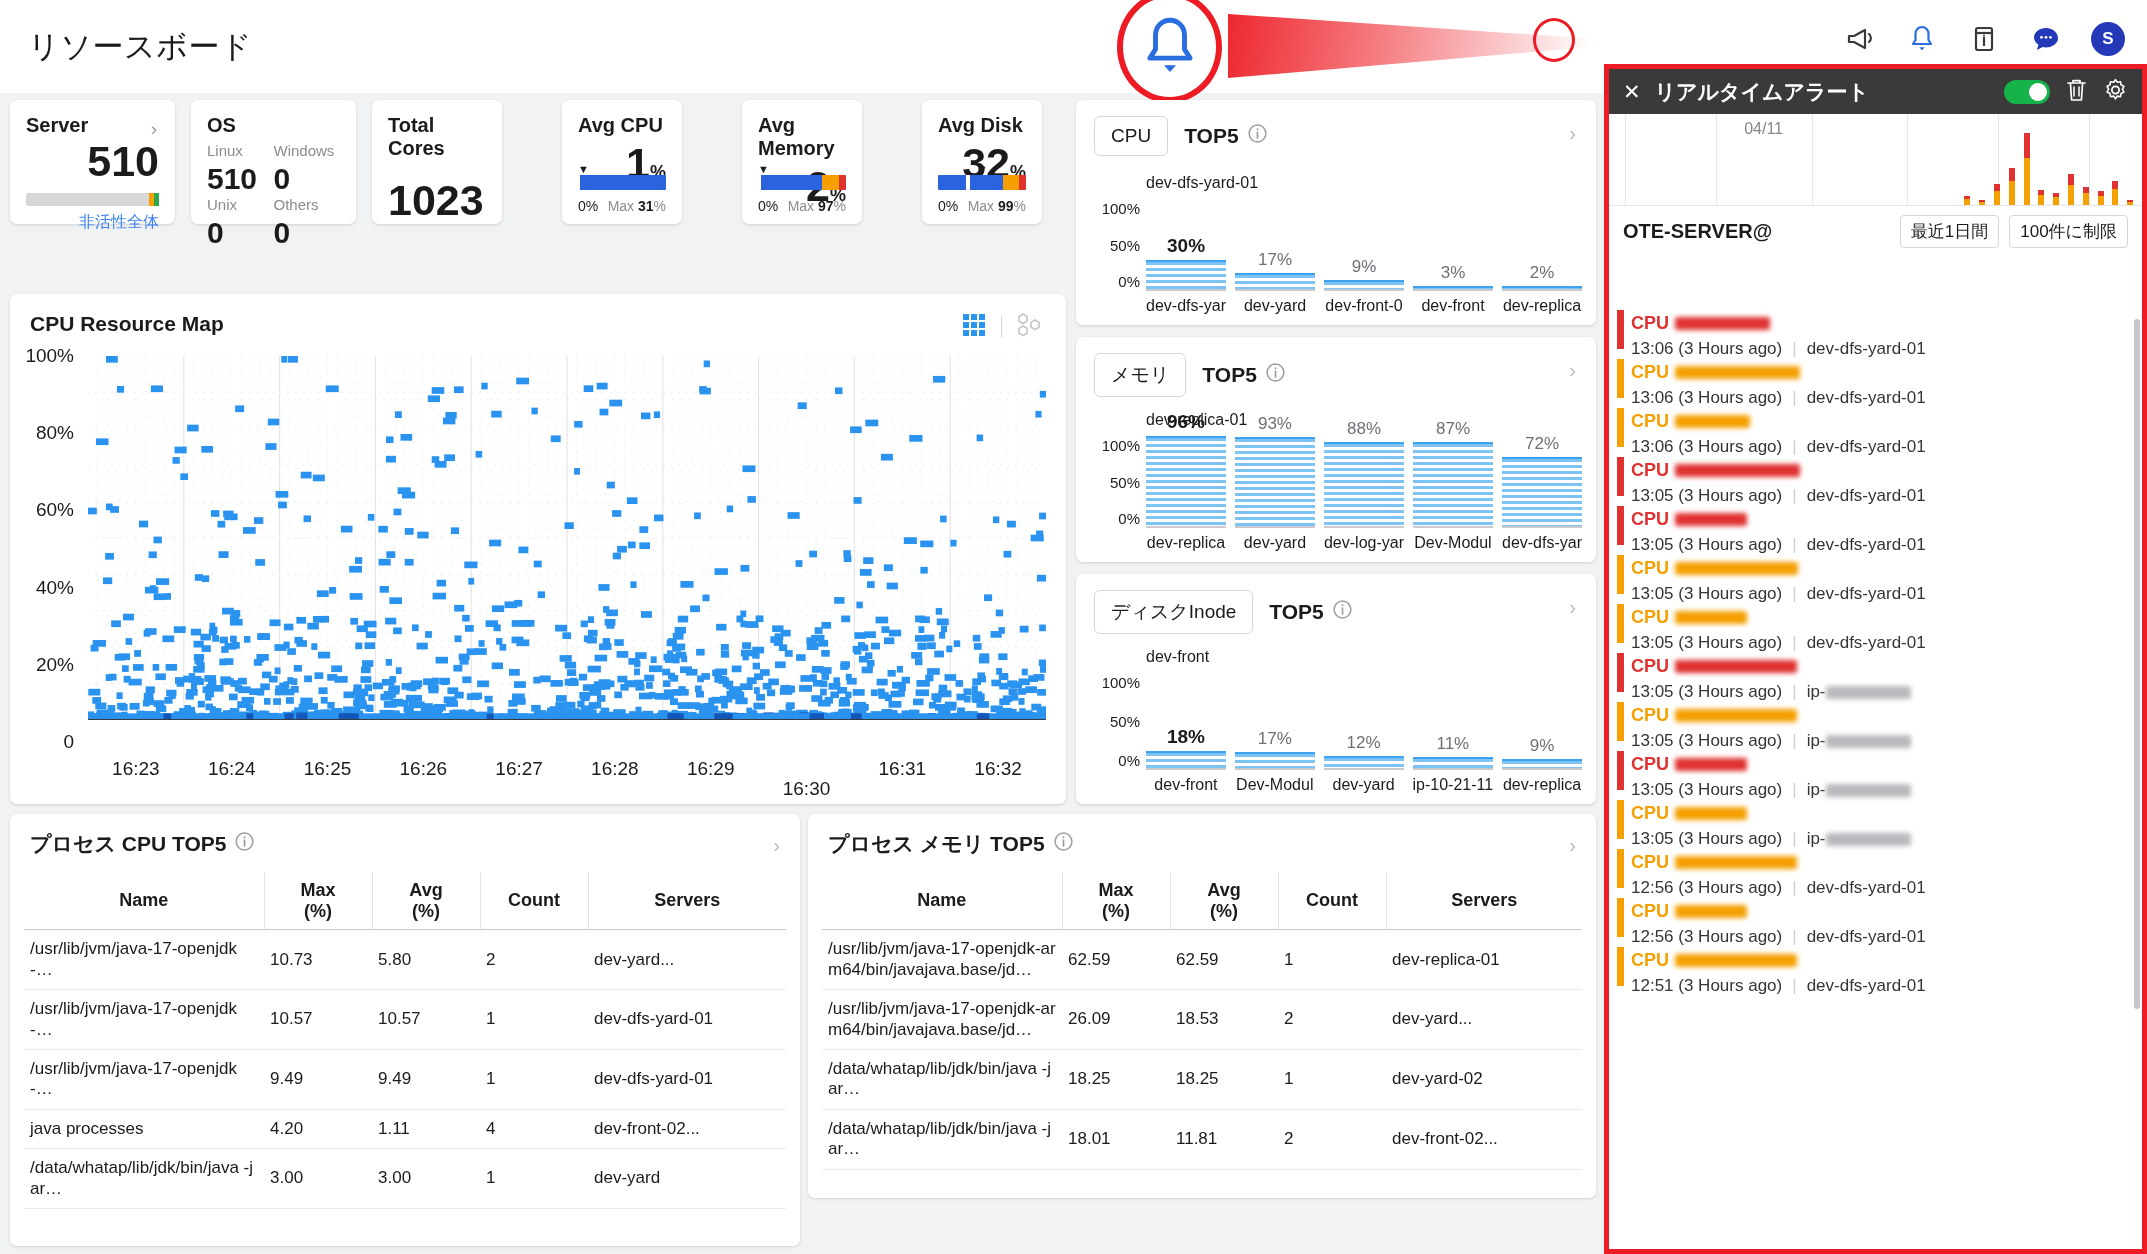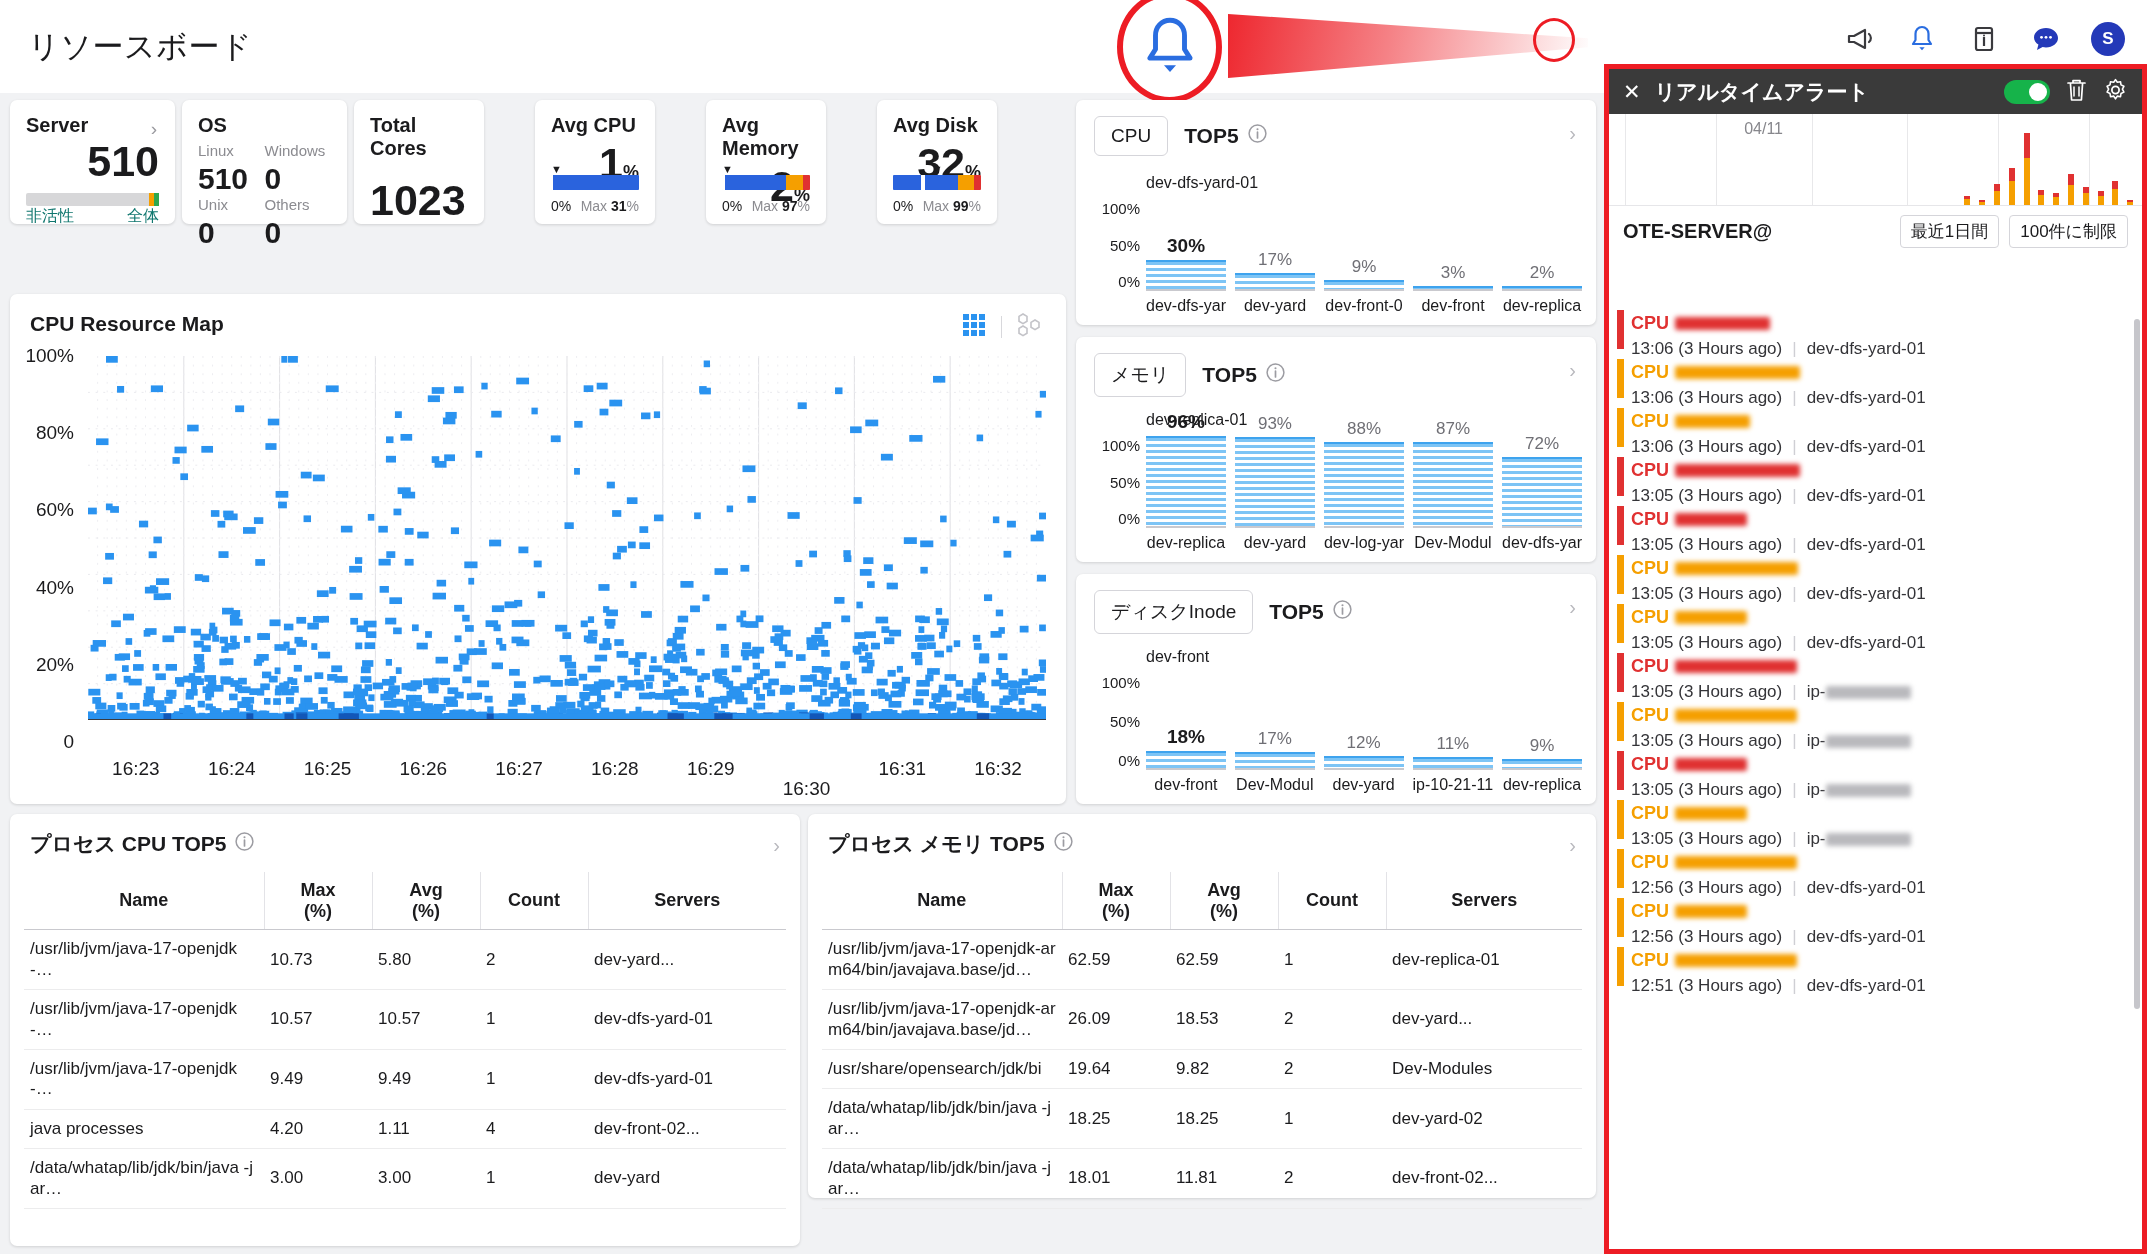--- a/index.html
+++ b/index.html
@@ -39,37 +39,37 @@
     position:absolute; left:1117px; top:-9px; width:105px; height:112px;
     border:6px solid #ed1c24; border-radius:50%;
     background:#fff; display:flex; align-items:center; justify-content:center;
   }
   .ring-small {
     position:absolute; left:1533px; top:18px; width:42px; height:44px;
     border:3px solid #ed1c24; border-radius:50%;
   }
 
   
-  .kpi-row { position:absolute; left:10px; top:100px; display:flex; gap:7px; }
+  .kpi-row { position:absolute; left:10px; top:100px; display:flex; gap:16px; }
   .card {
     background:#fff; border-radius:7px; box-shadow:0 1px 3px rgba(0,0,0,.14);
   }
   .kpi { padding:14px 16px 12px 16px; position:relative; }
   .kpi-title { font-size:20px; font-weight:700; color:#1b1b1d; }
   .kpi-big { font-size:43px; font-weight:700; color:#1b1b1d; line-height:1.05; }
   .kpi-pct { font-size:18px; font-weight:700; color:#1b1b1d; }
 
   #card-server { width:165px; height:124px; }
   #card-server .chev { position:absolute; right:18px; top:18px; color:#9a9a9f; font-size:19px; }
   #card-server .kpi-big { text-align:right; margin-top:2px; }
   .srv-bar { margin-top:9px; height:13px; background:#d7d7d9; border-radius:2px; display:flex; }
   .srv-bar .seg-o { width:5px; background:#f59f00; }
   .srv-bar .seg-g { width:5px; background:#2ea84f; }
   .srv-bar .seg-pad { flex:1; }
-  .srv-lbls { display:flex; justify-content:space-between; font-size:16px; color:#0f766e; }
+  .srv-lbls { display:flex; justify-content:flex-end; margin-top:6px; font-size:16px; color:#3b82f6; }
 
   #card-os { width:165px; height:124px; }
   .os-grid { display:grid; grid-template-columns:1fr 1fr; margin-top:3px; }
   .os-k { font-size:15px; color:#8b8b90; line-height:1.5; }
   .os-v { font-size:30px; font-weight:700; color:#1b1b1d; line-height:1.05; }
 
   #card-cores { width:130px; height:124px; display:flex; flex-direction:column; }
   #card-cores .kpi-big { margin-top:18px; }
 
   .gcard { width:120px; height:124px; position:relative;margin-left:44px; }
@@ -1827,27 +1827,20 @@
             <td class="srv">dev-replica-01</td>
           </tr>
           <tr>
             <td class="name">/usr/lib/jvm/java-17-openjdk-arm64/bin/javajava.base/jd…</td>
             <td class="num">26.09</td>
             <td class="num">18.53</td>
             <td class="cnt">2</td>
             <td class="srv">dev-yard...</td>
           </tr>
           <tr>
-            <td class="name">/usr/share/opensearch/jdk/bi</td>
-            <td class="num">19.64</td>
-            <td class="num">9.82</td>
-            <td class="cnt">2</td>
-            <td class="srv">Dev-Modules</td>
-          </tr>
-          <tr>
             <td class="name">/data/whatap/lib/jdk/bin/java -jar…</td>
             <td class="num">18.25</td>
             <td class="num">18.25</td>
             <td class="cnt">1</td>
             <td class="srv">dev-yard-02</td>
           </tr>
           <tr>
             <td class="name">/data/whatap/lib/jdk/bin/java -jar…</td>
             <td class="num">18.01</td>
             <td class="num">11.81</td>

